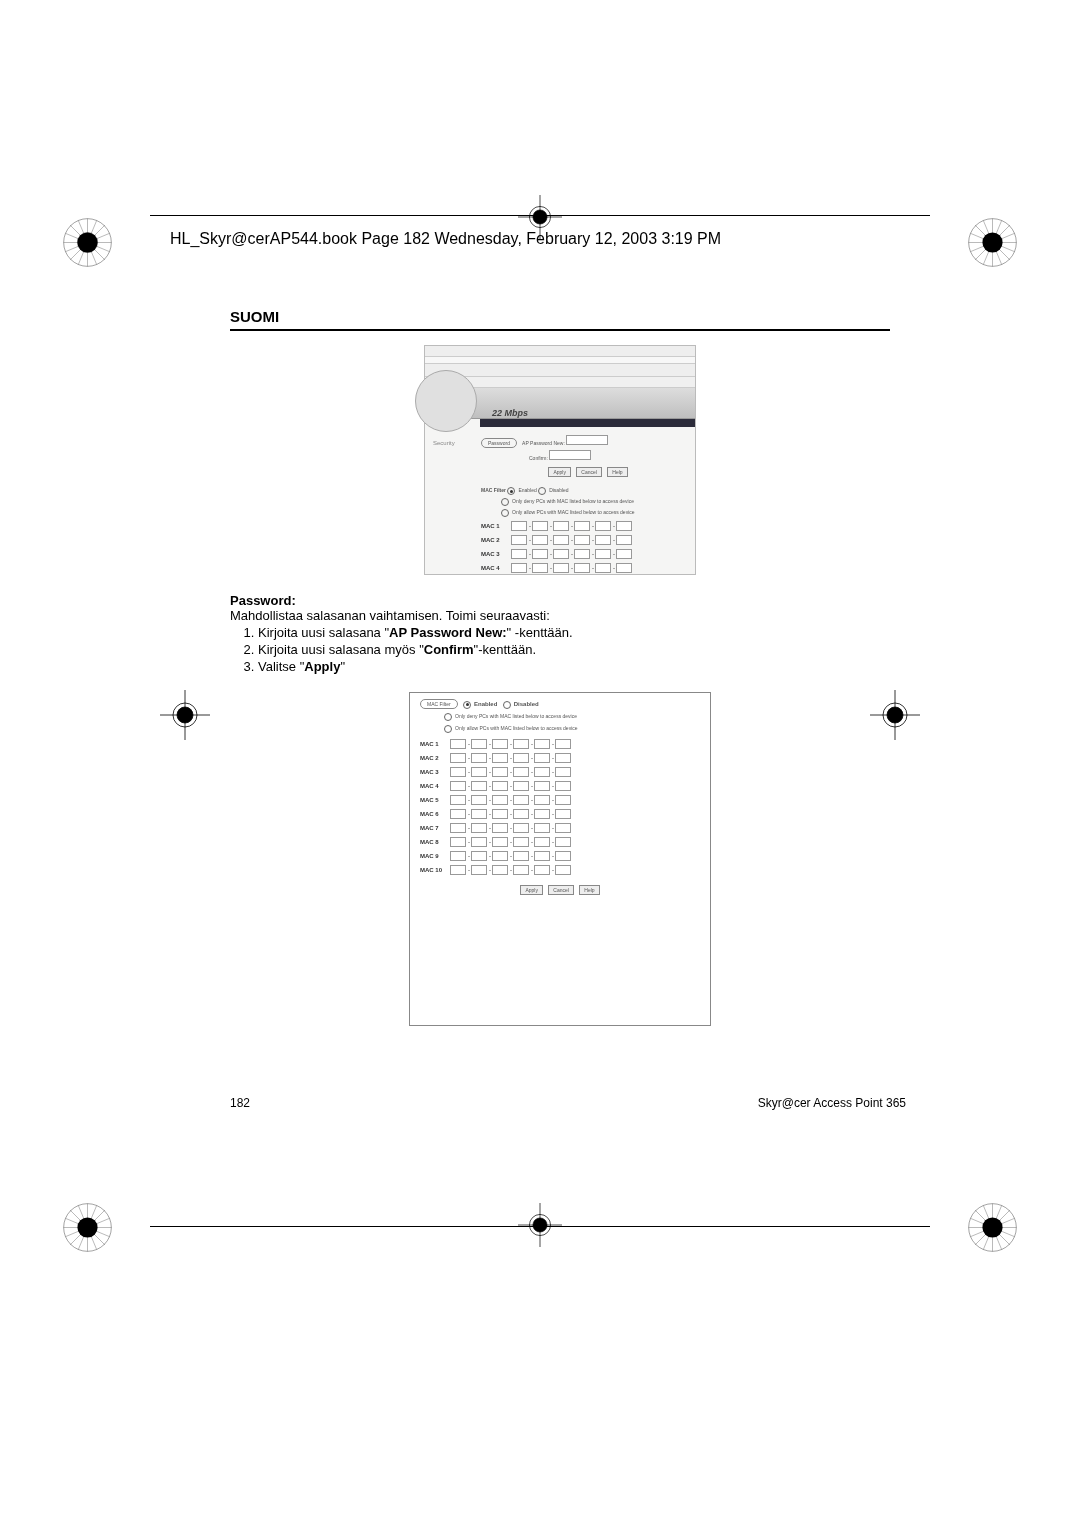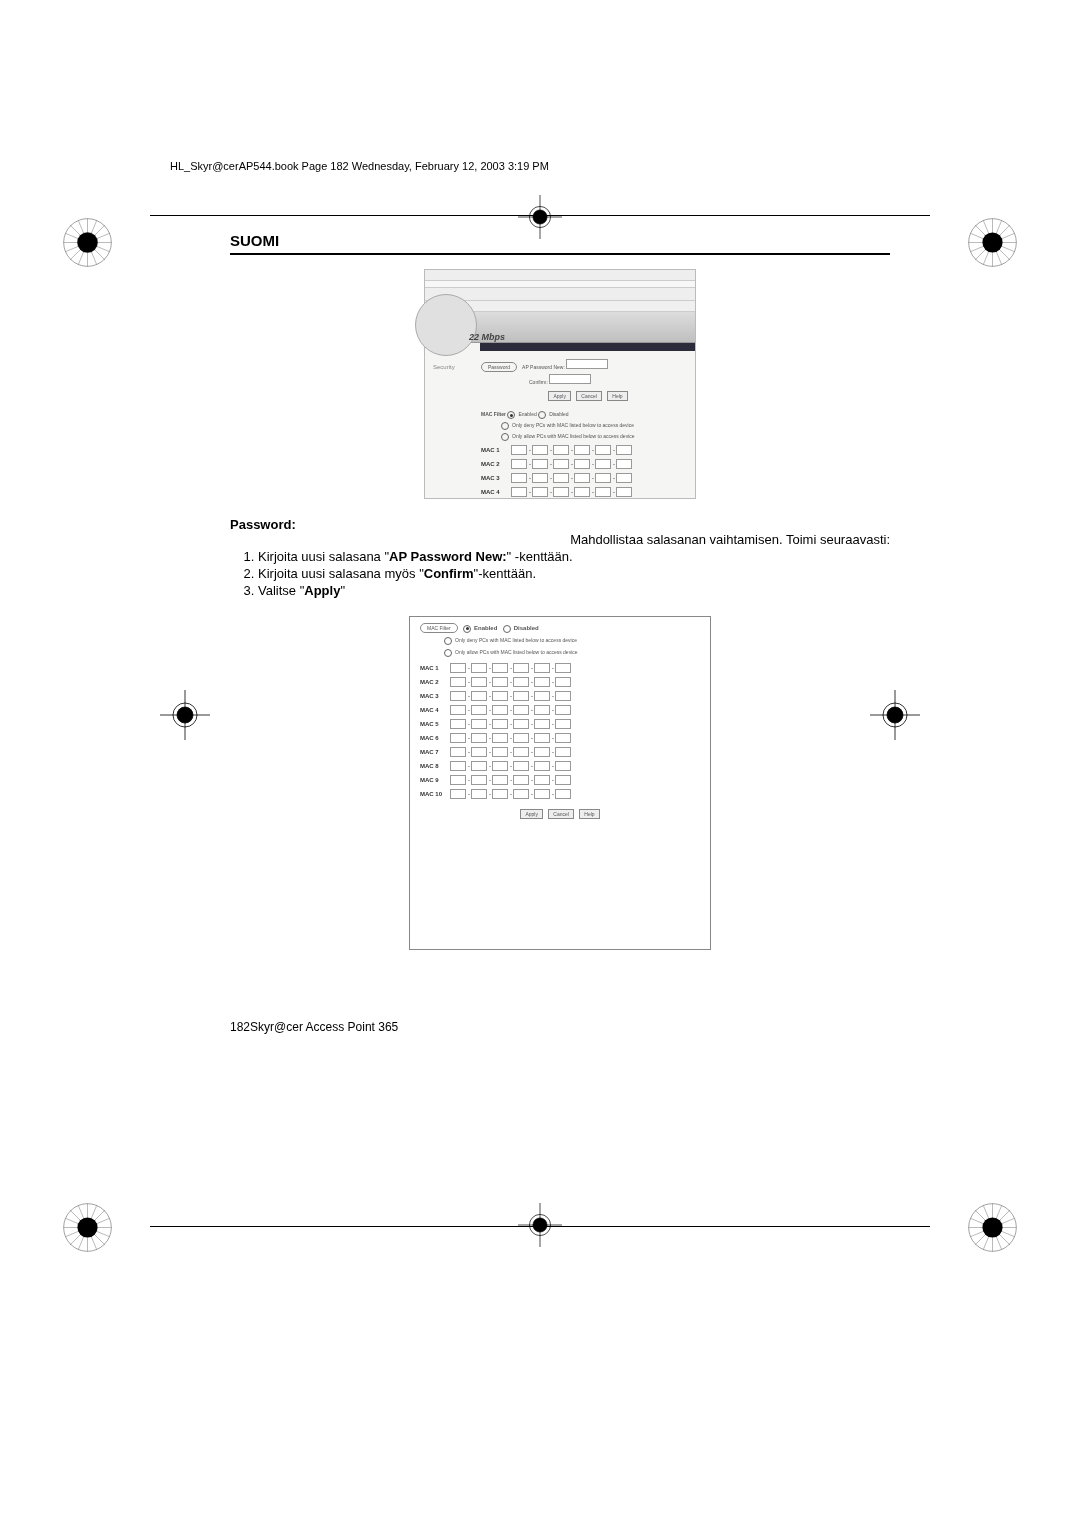--- a/index.html
+++ b/index.html
@@ -23,22 +23,23 @@
     position: absolute;
     left: 150px;
     top: 215px;
     width: 780px;
     height: 1010px;
     border-top: 1px solid #000;
     border-bottom: 1px solid #000;
     pointer-events: none;
   }
   .header-line {
-    font-size: 11px;
+    font-size: 16px;
     margin-bottom: 60px;
+    margin-top: 70px;
     margin-left: 20px;
   }
   .content {
     margin-left: 80px;
     margin-right: 40px;
   }
   .lang {
     font-weight: bold;
     font-size: 15px;
     margin-bottom: 4px;
@@ -88,21 +89,21 @@
     left: -10px;
     top: 24px;
     width: 60px;
     height: 60px;
     border-radius: 50%;
     background: #e0e0e0;
     border: 1px solid #aaa;
   }
   .banner .brand {
     position: absolute;
-    left: 44px;
+    left: 67px;
     top: 62px;
     font-style: italic;
     font-weight: bold;
     font-size: 9px;
     color: #444;
   }
   .note {
     font-style: italic;
     font-weight: bold;
     font-size: 13px;
@@ -114,20 +115,21 @@
     padding-left: 28px;
   }
   .ol li {
     margin-bottom: 2px;
     font-size: 13px;
   }
   .strong { font-weight: bold; }
   .footer {
     margin-top: 70px;
     display: flex;
+    justify-content: space-between;
     font-size: 12px;
     margin-left: 80px;
     margin-right: 24px;
   }
   .reg-mark {
     position: absolute;
   }
   .reg-mark svg { display:block; }
   .spoke-disc {
     width: 55px; height: 55px;
@@ -397,21 +399,21 @@
               <span class="sep">-</span>
               <span class="mac-cell"></span>
               <span class="sep">-</span>
               <span class="mac-cell"></span>
             </div>
           </div>
       </div>
     </div>
 
     <div class="strong" style="margin-top:8px;">Password:</div>
-    <div class="para" style="margin-bottom:2px;text-align:right;">Mahdollistaa salasanan vaihtamisen. Toimi seuraavasti:</div>
+    <div class="para" style="margin-bottom:2px;">Mahdollistaa salasanan vaihtamisen. Toimi seuraavasti:</div>
     <ol class="ol" id="steps-list">
         <li>Kirjoita uusi salasana "<span class="strong">AP Password New:</span>" -kenttään.</li>
         <li>Kirjoita uusi salasana myös "<span class="strong">Confirm</span>"-kenttään.</li>
         <li>Valitse "<span class="strong">Apply</span>"</li>
       </ol>
 
 
     <div class="img-box2">
       <div style="margin-bottom:4px;">
         <span class="pill">MAC Filter</span>

